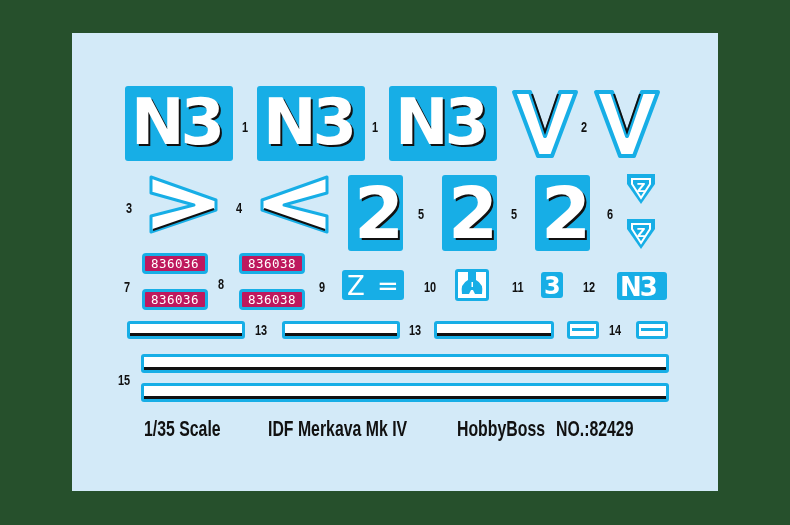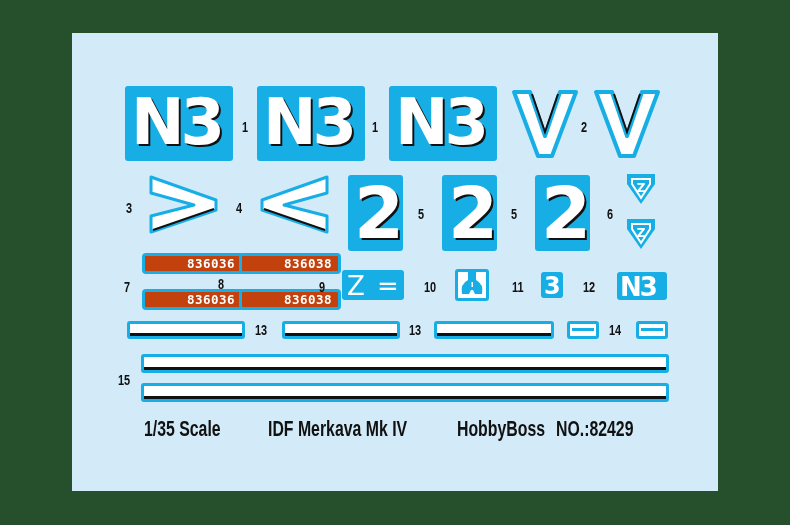--- a/index.html
+++ b/index.html
@@ -5,23 +5,23 @@
   html, body { margin:0; padding:0; }
   body { width:790px; height:525px; background:#26502c; position:relative; overflow:hidden;
          font-family:"Liberation Sans", sans-serif; }
   .sheet { position:absolute; left:72px; top:33px; width:646px; height:458px; background:#d3eaf8; }
   .abs { position:absolute; }
   .num { position:absolute; font-family:"Liberation Sans", sans-serif; font-weight:bold; font-size:14px;
          color:#111; transform:scaleX(0.78); transform-origin:left top; line-height:1; }
   .blk { position:absolute; background:#17aee6; border-radius:3px; overflow:hidden; }
   .glyph { position:absolute; color:#fff; font-family:"DejaVu Sans", sans-serif; font-weight:bold;
            text-shadow:2px 2px 0 #111; line-height:1; white-space:nowrap; }
-  .serial { position:absolute; background:#c2410c; border:3px solid #17aee6; border-radius:4px;
-            color:#fff; font-family:"DejaVu Sans Mono", monospace; font-weight:bold; font-size:12.5px;
-            line-height:15px; text-align:center; letter-spacing:0.5px;padding-left:36px; }
+  .serial { position:absolute; background:#be185d; border:3px solid #17aee6; border-radius:4px;
+            color:#fff; font-family:"DejaVu Sans Mono", monospace; font-weight:normal; font-size:12.5px;
+            line-height:15px; text-align:center; letter-spacing:0.5px; }
   .bar { position:absolute; background:#fff; border:3px solid #17aee6; border-radius:3px;
          box-shadow: inset 0 -3px 0 #111; box-sizing:border-box; }
   .eqbox { position:absolute; border:3px solid #17aee6; border-radius:3px; box-sizing:border-box;
            background:#fff; }
   .eqbox .ln { position:absolute; left:2px; right:2px; height:3px; background:#17aee6; }
   .footer-text { position:absolute; font-weight:bold; font-size:22px; color:#111; white-space:nowrap;
                  transform:scaleX(0.72); transform-origin:left top; line-height:1; }
 </style>
 </head>
 <body>

